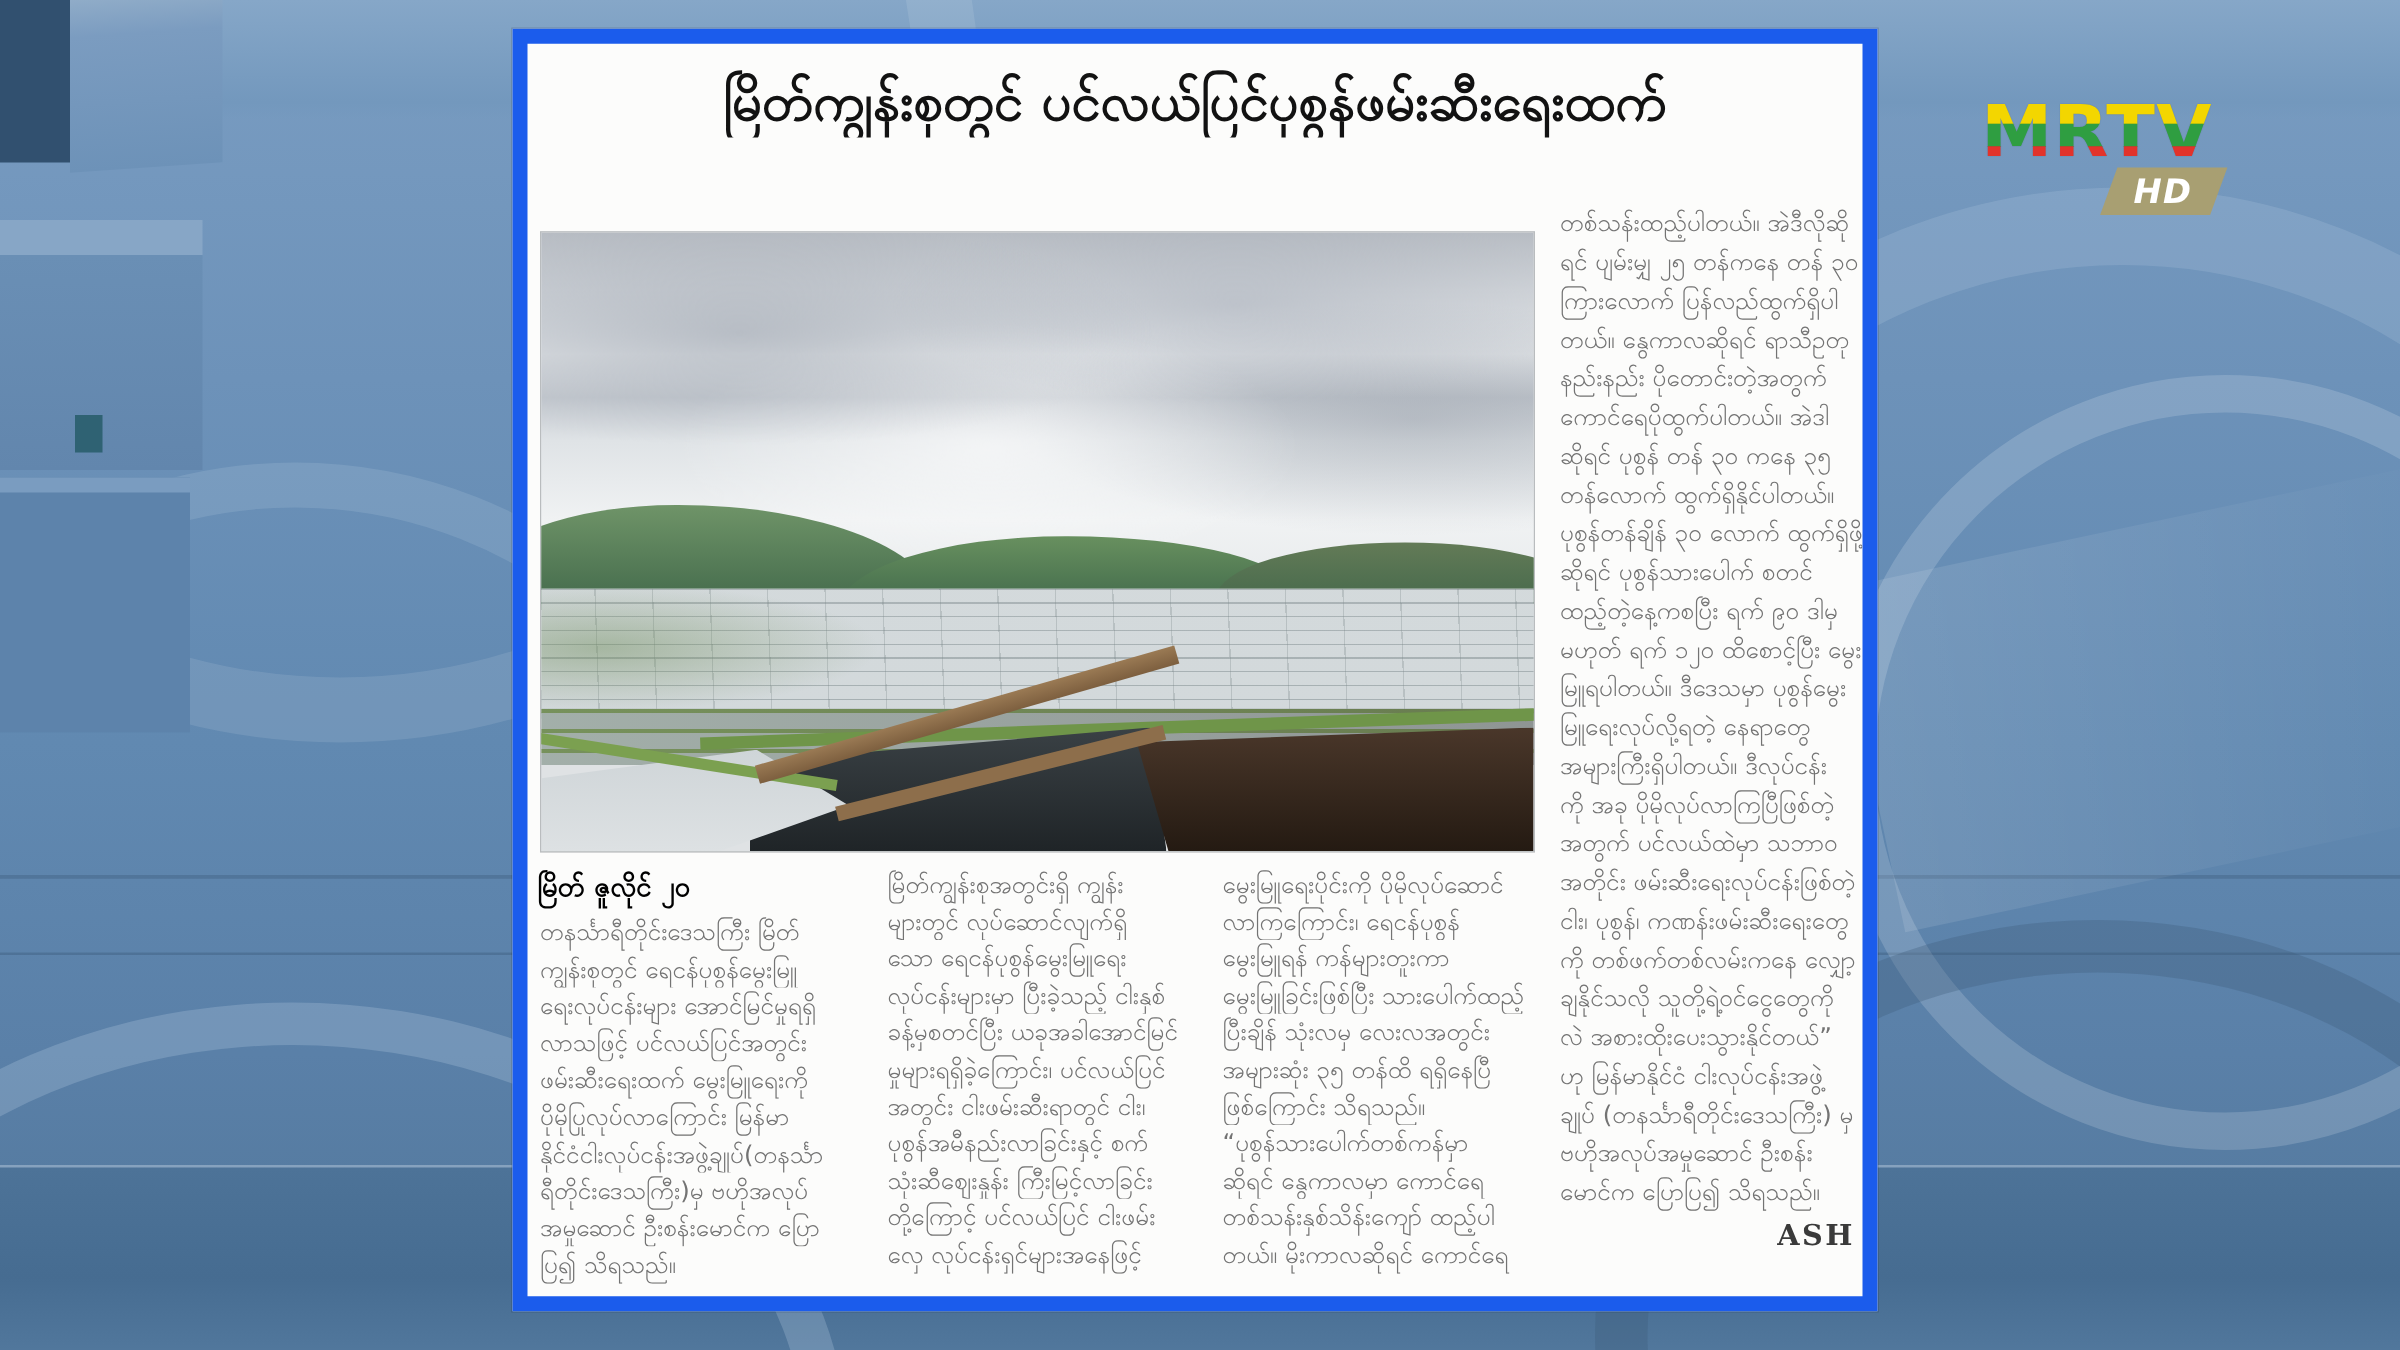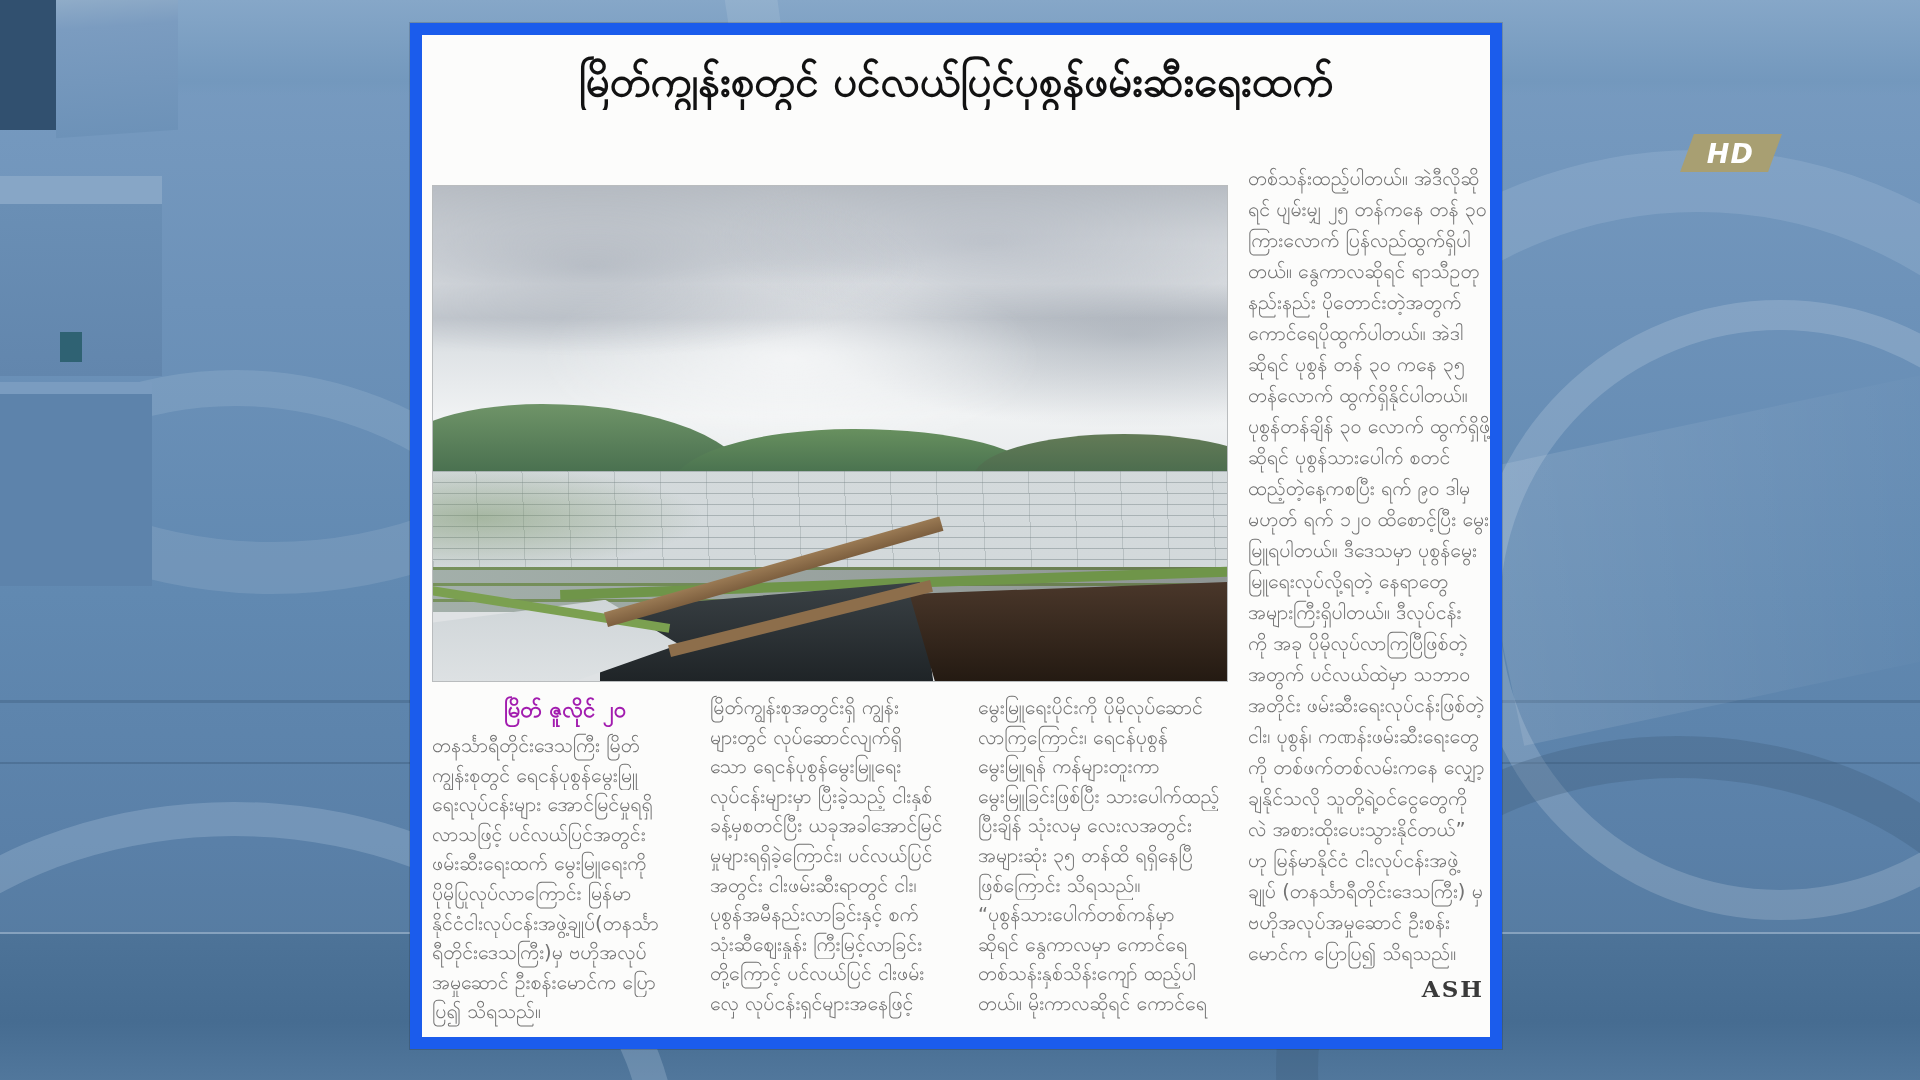--- a/index.html
+++ b/index.html
@@ -44,21 +44,21 @@
     border:12px solid #1b5cec;background:#fcfcfb;z-index:3;box-shadow:0 0 0 1px rgba(0,0,0,0.15);}
   .card-inner{position:relative;width:1068px;height:1002px;overflow:hidden;color:#35363c;}
   .headline{position:absolute;left:0;top:6px;width:100%;text-align:center;
     font-size:42px;font-weight:700;line-height:57px;color:#121212;white-space:nowrap;margin-top:12px;}
   .tline{white-space:nowrap;overflow:hidden;}
   .colblock{position:absolute;font-size:19.5px;line-height:29.6px;color:#737373;}
   .col1{left:10px;top:696px;width:270px;}
   .col2{left:288px;top:658px;width:262px;}
   .col3{left:556px;top:658px;width:260px;}
   .rcol{left:826px;top:128px;width:242px;line-height:31px;}
-  .dateline{position:absolute;left:8px;top:660px;width:270px;text-align:center;font-weight:700;font-size:22px;color:#a21caf;white-space:nowrap;overflow:hidden;}
+  .dateline{position:absolute;left:8px;top:660px;width:270px;text-align:left;font-weight:700;font-size:22px;color:#000000;white-space:nowrap;overflow:hidden;}
   .credit{position:absolute;left:826px;top:940px;width:242px;text-align:right;padding-right:6px;box-sizing:border-box;
     font-family:"DejaVu Serif","Liberation Serif",serif;font-weight:700;font-size:23px;letter-spacing:2px;color:#3a3a3a;}
 
   
   .photo{position:absolute;left:10px;top:150px;width:796px;height:497px;background:#dfe2e4;overflow:hidden;border:1px solid #b9bcbe;box-sizing:border-box;}
   .ph{position:absolute;}
   .ph-sky{left:0;top:0;width:100%;height:58%;
     background:linear-gradient(180deg,#b7bcc3 0%,#cfd3d8 16%,#e2e5e8 34%,#c6cbd1 46%,#dfe3e6 58%,#f0f2f3 80%,#e8ebed 100%);}
   .ph-clouds{left:0;top:0;width:100%;height:58%;
     background:
@@ -107,20 +107,25 @@
   <div class="bg bg-seam"></div>
   <div class="bg bg-seam2"></div>
   <div class="bg bg-ring-4"></div>
   <div class="bg bg-ring-5"></div>
   <div class="bg bg-swath"></div>
   <div class="bg bg-bottom-band"></div>
   <div class="bg bg-ring-3"></div>
   <div class="bg bg-ring-6"></div>
 
   <div class="logo">
+    <div class="logo-word">
+      <span class="logo-slice slice-y">MRTV</span>
+      <span class="logo-slice slice-g">MRTV</span>
+      <span class="logo-slice slice-r">MRTV</span>
+    </div>
     <div class="hd-badge">
       <span class="hd-text">HD</span>
     </div>
   </div>
 
   <div class="card">
     <div class="card-inner">
 
       <div class="headline">
         <div class="tline">မြိတ်ကျွန်းစုတွင် ပင်လယ်ပြင်ပုစွန်ဖမ်းဆီးရေးထက်</div>

